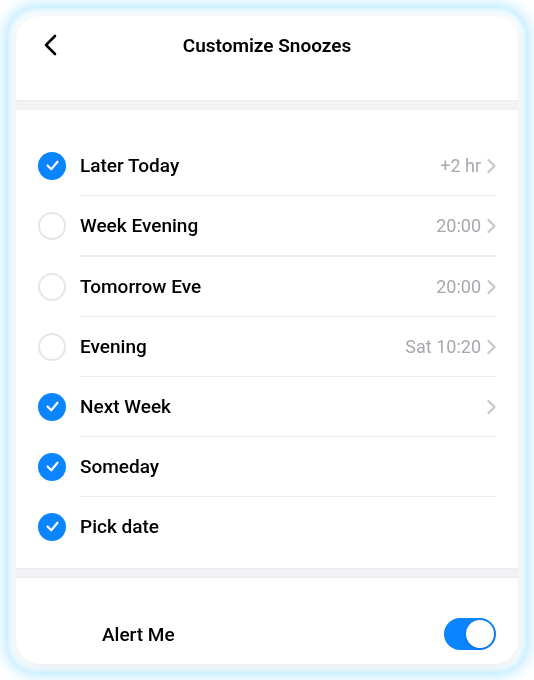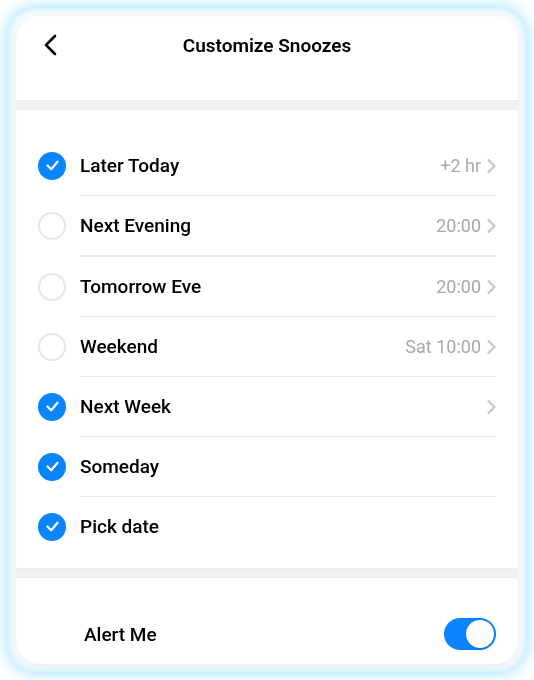--- a/index.html
+++ b/index.html
@@ -124,21 +124,21 @@
     align-items: center;
     padding: 0 22px;
     height: 60px;
     flex-shrink: 0;
   }
   .alert-label {
     font-size: 19px;
     font-weight: 500;
     color: #000;
     flex: 1;
-    margin-left: 46px;
+    margin-left: 64px;
   }
   .toggle {
     width: 52px;
     height: 32px;
     border-radius: 16px;
     position: relative;
     cursor: pointer;
   }
   .toggle.on { background: #0a84ff; }
   .knob {
@@ -183,21 +183,21 @@
           <span class="row-value">+2 hr</span>
           <span class="chevron" style="display: flex;">
             <svg width="9" height="16" viewBox="0 0 9 16" fill="none" stroke="currentColor" stroke-width="2.2" stroke-linecap="round" stroke-linejoin="round">
               <polyline points="1.5 2 7.5 8 1.5 14"></polyline>
             </svg>
           </span>
         </div>
         <div class="row-divider"></div>
         <div class="row">
           <div class="check off"></div>
-          <span class="row-label">Next Evening</span>
+          <span class="row-label">Week Evening</span>
           <span class="row-value">20:00</span>
           <span class="chevron" style="display: flex;">
             <svg width="9" height="16" viewBox="0 0 9 16" fill="none" stroke="currentColor" stroke-width="2.2" stroke-linecap="round" stroke-linejoin="round">
               <polyline points="1.5 2 7.5 8 1.5 14"></polyline>
             </svg>
           </span>
         </div>
         <div class="row-divider"></div>
         <div class="row-divider"></div>
         <div class="row">
@@ -206,22 +206,22 @@
           <span class="row-value">20:00</span>
           <span class="chevron" style="display: flex;">
             <svg width="9" height="16" viewBox="0 0 9 16" fill="none" stroke="currentColor" stroke-width="2.2" stroke-linecap="round" stroke-linejoin="round">
               <polyline points="1.5 2 7.5 8 1.5 14"></polyline>
             </svg>
           </span>
         </div>
         <div class="row-divider"></div>
         <div class="row">
           <div class="check off"></div>
-          <span class="row-label">Weekend</span>
-          <span class="row-value">Sat 10:00</span>
+          <span class="row-label">Evening</span>
+          <span class="row-value">Sat 10:20</span>
           <span class="chevron" style="display: flex;">
             <svg width="9" height="16" viewBox="0 0 9 16" fill="none" stroke="currentColor" stroke-width="2.2" stroke-linecap="round" stroke-linejoin="round">
               <polyline points="1.5 2 7.5 8 1.5 14"></polyline>
             </svg>
           </span>
         </div>
         <div class="row-divider"></div>
         <div class="row">
           <div class="check on">
             <span style="display: flex;">

